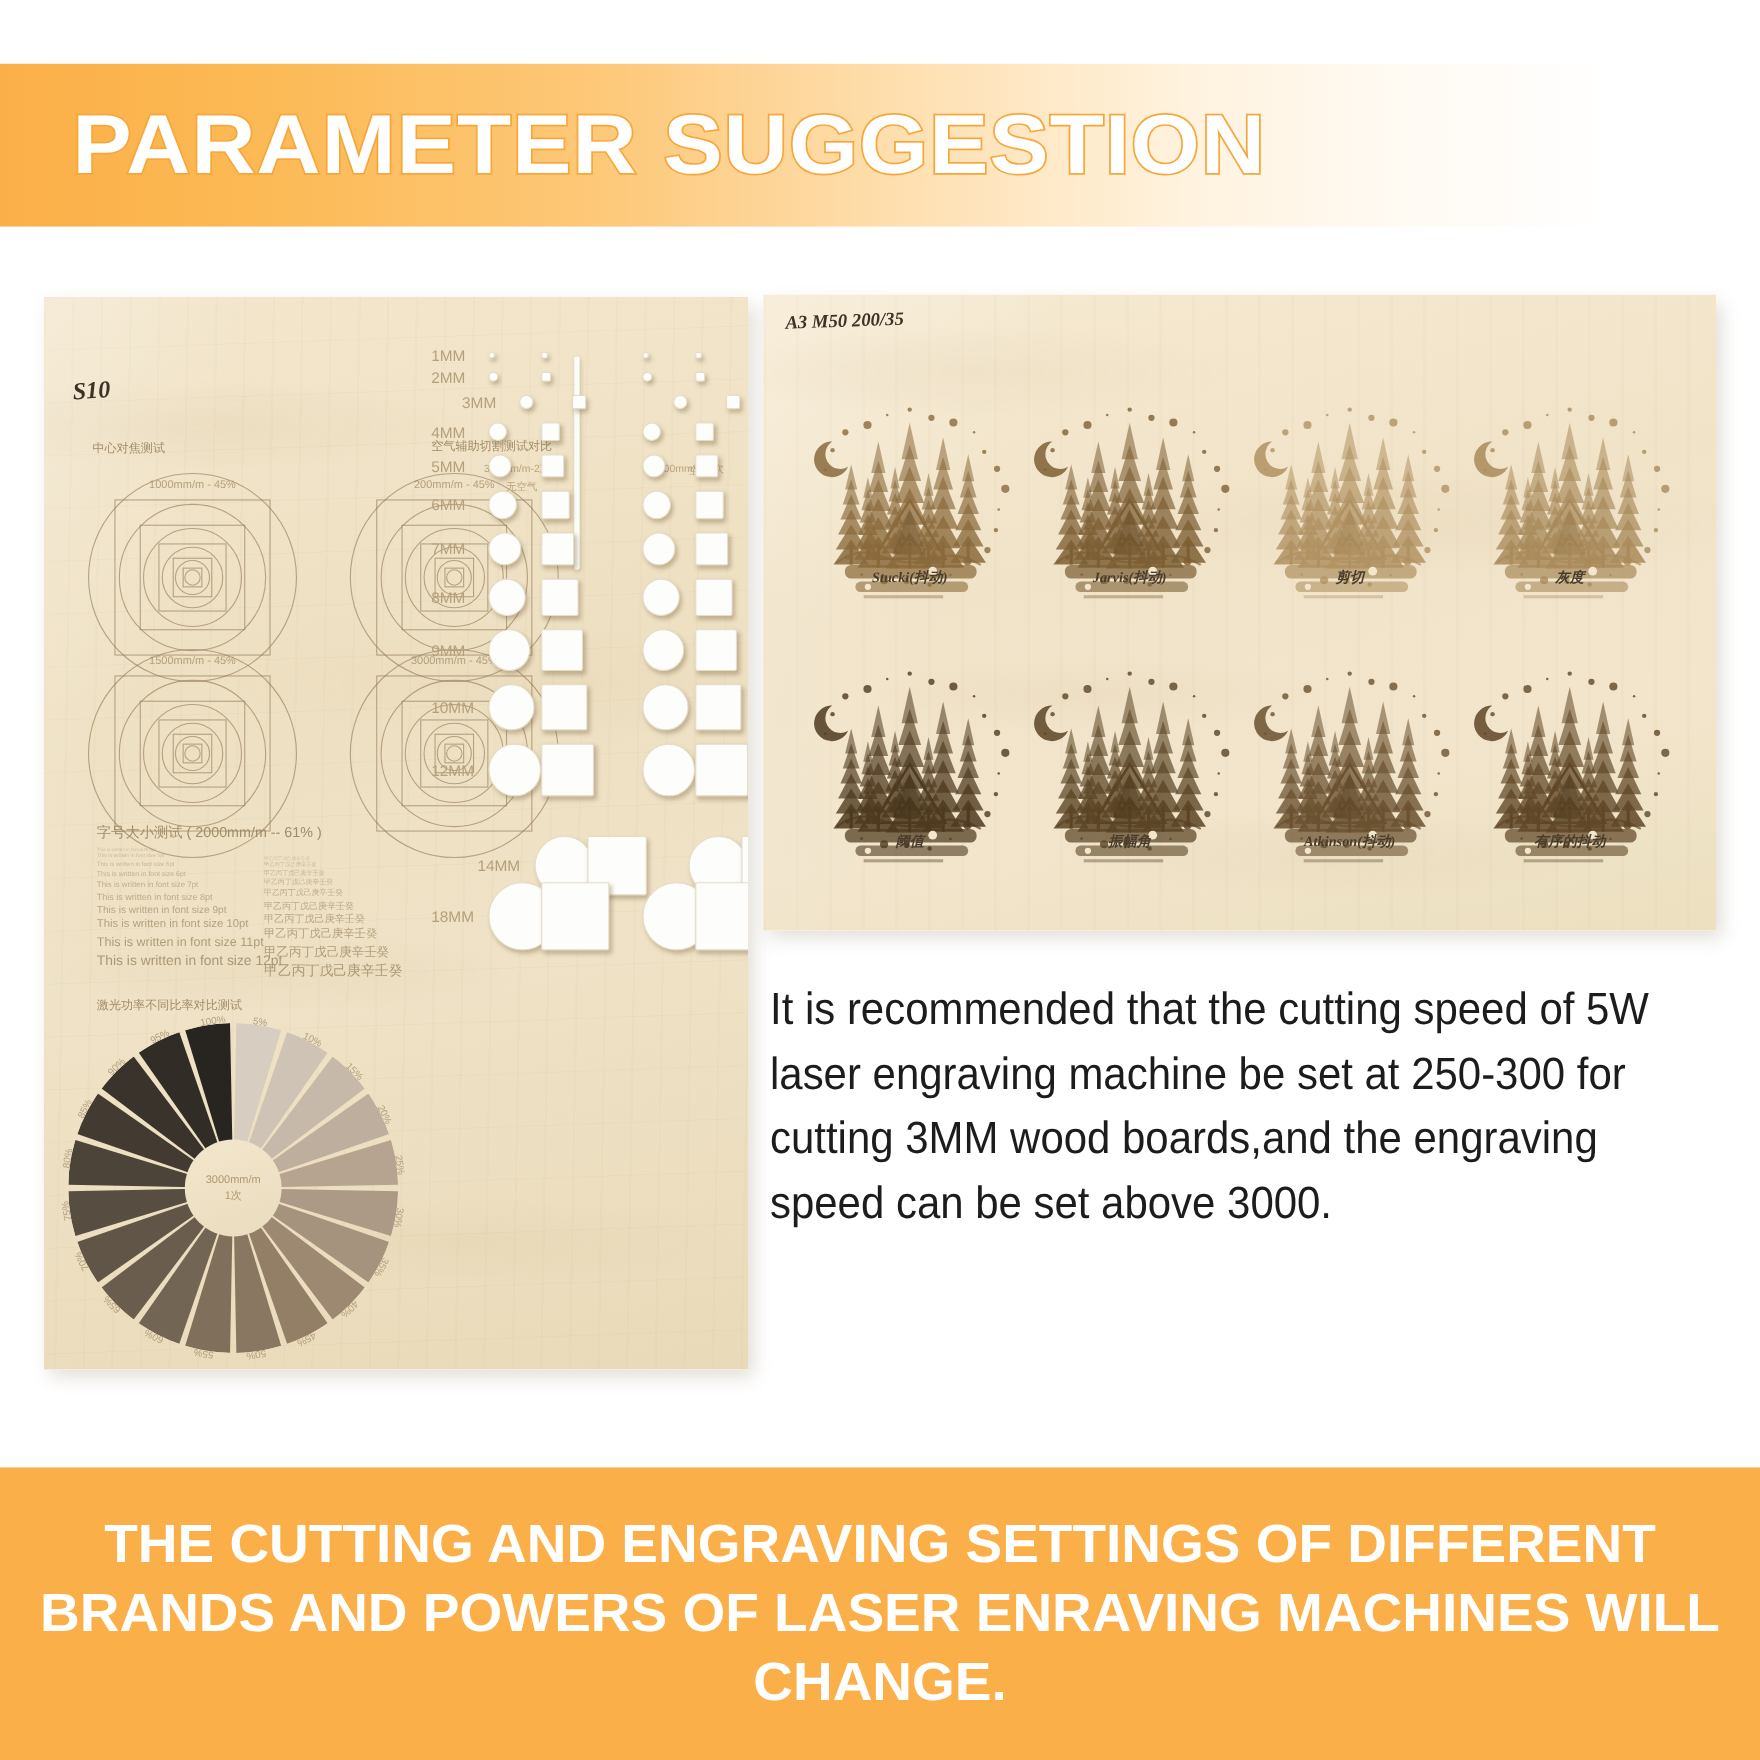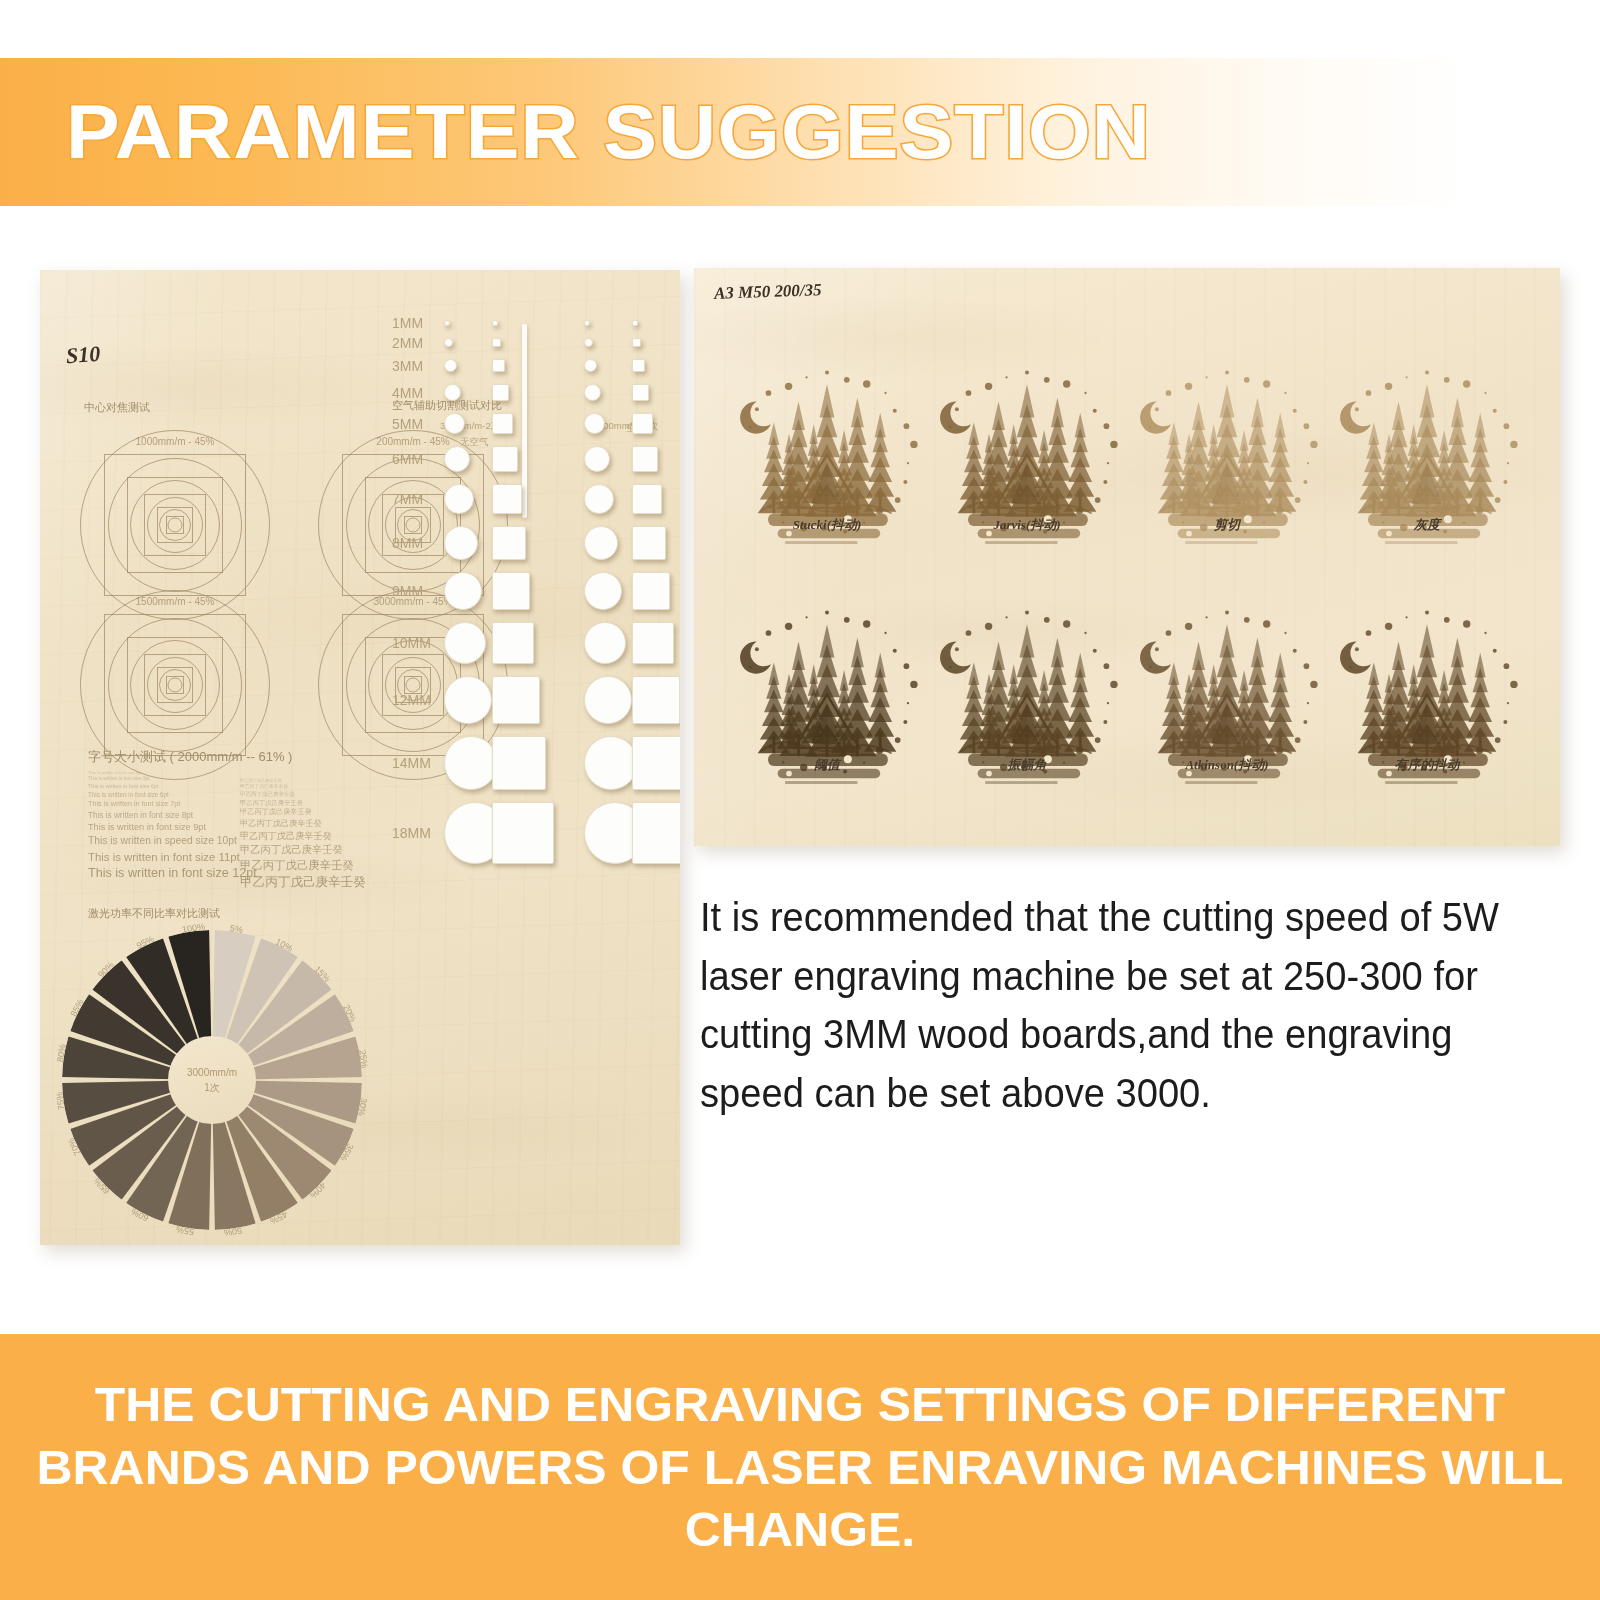--- a/index.html
+++ b/index.html
@@ -233,21 +233,21 @@
           <div class="hole circ" style="position: absolute; left: 192px; top: 0px; width: 6px; height: 6px;"></div>
           <div class="hole sq" style="position: absolute; left: 240px; top: 0px; width: 6px; height: 6px; border-radius: 2px;"></div>
         </div>
         <div class="cut-row" style="top: 18px; height: 9px;">
           <div class="cut-size-label">2MM</div>
           <div class="hole circ" style="position: absolute; left: 52px; top: 0px; width: 9px; height: 9px;"></div>
           <div class="hole sq" style="position: absolute; left: 100px; top: 0px; width: 9px; height: 9px; border-radius: 2px;"></div>
           <div class="hole circ" style="position: absolute; left: 192px; top: 0px; width: 9px; height: 9px;"></div>
           <div class="hole sq" style="position: absolute; left: 240px; top: 0px; width: 9px; height: 9px; border-radius: 2px;"></div>
         </div>
-        <div class="cut-row" style="top: 39px; height: 13px;">
+        <div class="cut-row" style="top: 39px; height: 13px; margin-left: 28px;">
           <div class="cut-size-label">3MM</div>
           <div class="hole circ" style="position: absolute; left: 52px; top: 0px; width: 13px; height: 13px;"></div>
           <div class="hole sq" style="position: absolute; left: 100px; top: 0px; width: 13px; height: 13px; border-radius: 2px;"></div>
           <div class="hole circ" style="position: absolute; left: 192px; top: 0px; width: 13px; height: 13px;"></div>
           <div class="hole sq" style="position: absolute; left: 240px; top: 0px; width: 13px; height: 13px; border-radius: 2px;"></div>
         </div>
         <div class="cut-row" style="top: 64px; height: 17px;">
           <div class="cut-size-label">4MM</div>
           <div class="hole circ" style="position: absolute; left: 52px; top: 0px; width: 17px; height: 17px;"></div>
           <div class="hole sq" style="position: absolute; left: 100px; top: 0px; width: 17px; height: 17px; border-radius: 2px;"></div>
@@ -296,21 +296,21 @@
           <div class="hole circ" style="position: absolute; left: 192px; top: 0px; width: 42px; height: 42px;"></div>
           <div class="hole sq" style="position: absolute; left: 240px; top: 0px; width: 42px; height: 42px; border-radius: 2px;"></div>
         </div>
         <div class="cut-row" style="top: 356px; height: 48px;">
           <div class="cut-size-label">12MM</div>
           <div class="hole circ" style="position: absolute; left: 52px; top: 0px; width: 48px; height: 48px;"></div>
           <div class="hole sq" style="position: absolute; left: 100px; top: 0px; width: 48px; height: 48px; border-radius: 2px;"></div>
           <div class="hole circ" style="position: absolute; left: 192px; top: 0px; width: 48px; height: 48px;"></div>
           <div class="hole sq" style="position: absolute; left: 240px; top: 0px; width: 48px; height: 48px; border-radius: 2px;"></div>
         </div>
-        <div class="cut-row" style="top: 416px; height: 54px;">
+        <div class="cut-row" style="top: 440px; height: 54px; margin-left: 42px;">
           <div class="cut-size-label">14MM</div>
           <div class="hole circ" style="position: absolute; left: 52px; top: 0px; width: 54px; height: 54px;"></div>
           <div class="hole sq" style="position: absolute; left: 100px; top: 0px; width: 54px; height: 54px; border-radius: 2px;"></div>
           <div class="hole circ" style="position: absolute; left: 192px; top: 0px; width: 54px; height: 54px;"></div>
           <div class="hole sq" style="position: absolute; left: 240px; top: 0px; width: 54px; height: 54px; border-radius: 2px;"></div>
         </div>
         <div class="cut-row" style="top: 482px; height: 62px;">
           <div class="cut-size-label">18MM</div>
           <div class="hole circ" style="position: absolute; left: 52px; top: 0px; width: 62px; height: 62px;"></div>
           <div class="hole sq" style="position: absolute; left: 100px; top: 0px; width: 62px; height: 62px; border-radius: 2px;"></div>
@@ -321,21 +321,21 @@
 
     <div class="engr engr-dark" style="left:48px; top:478px; font-size:13px;">字号大小测试 ( 2000mm/m -- 61% )</div>
     <div class="fonttest">
         <div class="ln" style="font-size: 4.2px; opacity: 0.45;">This is written in font size 4pt</div>
         <div class="ln" style="font-size: 4.8px; opacity: 0.51;">This is written in font size 5pt</div>
         <div class="ln" style="font-size: 5.5px; opacity: 0.56;">This is written in font size 6pt</div>
         <div class="ln" style="font-size: 6.3px; opacity: 0.61;">This is written in font size 6pt</div>
         <div class="ln" style="font-size: 7.2px; opacity: 0.67;">This is written in font size 7pt</div>
         <div class="ln" style="font-size: 8.2px; opacity: 0.73;">This is written in font size 8pt</div>
         <div class="ln" style="font-size: 9.2px; opacity: 0.78;">This is written in font size 9pt</div>
-        <div class="ln" style="font-size: 10.3px; opacity: 0.83;">This is written in speed size 10pt</div>
+        <div class="ln" style="font-size: 10.3px; opacity: 0.83;">This is written in font size 10pt</div>
         <div class="ln" style="font-size: 11.4px; opacity: 0.89;">This is written in font size 11pt</div>
         <div class="ln" style="font-size: 12.6px; opacity: 0.95;">This is written in font size 12pt</div>
       </div>
     <div class="cjk">
         <div class="ln" style="font-size: 4.2px; opacity: 0.45;">甲乙丙丁戊己庚辛壬癸</div>
         <div class="ln" style="font-size: 4.8px; opacity: 0.51;">甲乙丙丁戊己庚辛壬癸</div>
         <div class="ln" style="font-size: 5.5px; opacity: 0.56;">甲乙丙丁戊己庚辛壬癸</div>
         <div class="ln" style="font-size: 6.3px; opacity: 0.61;">甲乙丙丁戊己庚辛壬癸</div>
         <div class="ln" style="font-size: 7.2px; opacity: 0.67;">甲乙丙丁戊己庚辛壬癸</div>
         <div class="ln" style="font-size: 8.2px; opacity: 0.73;">甲乙丙丁戊己庚辛壬癸</div>

